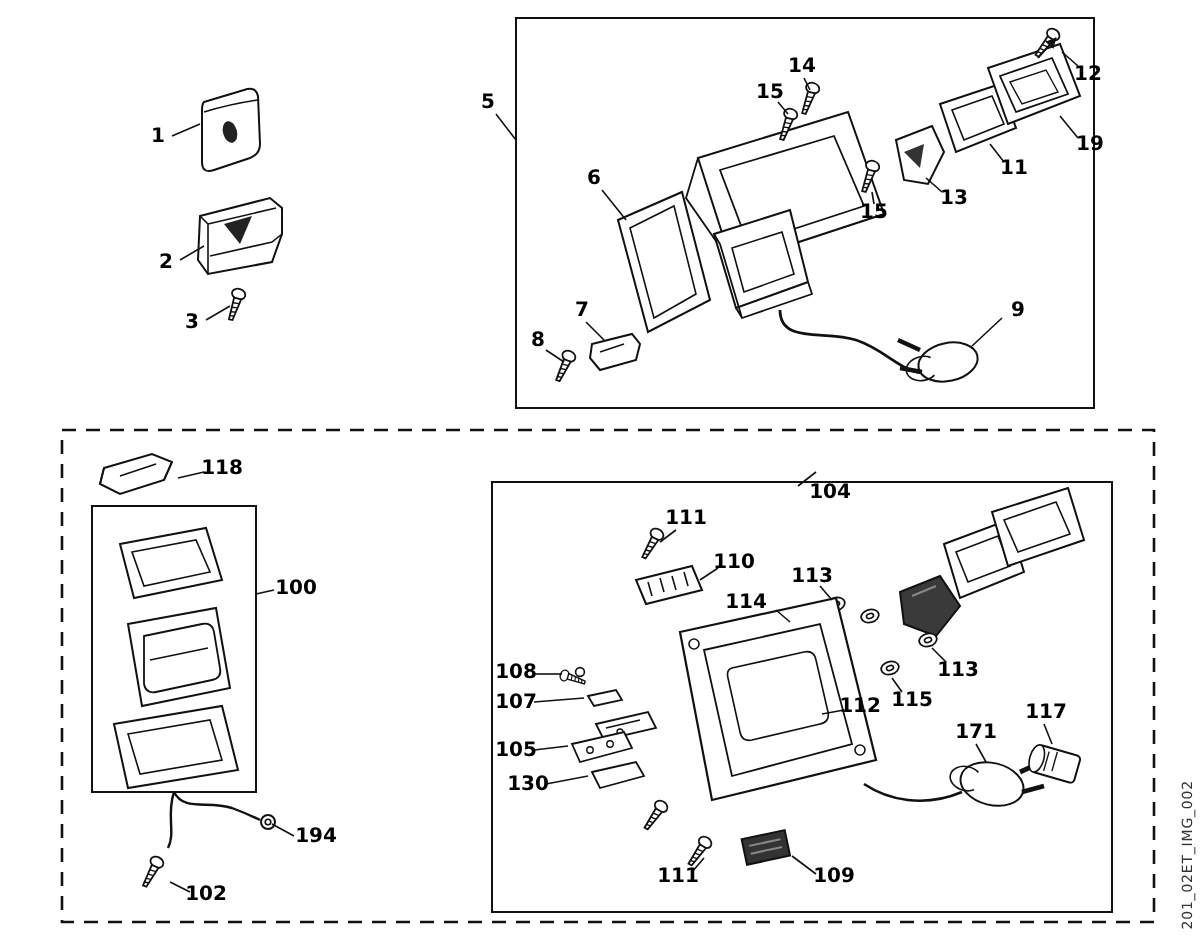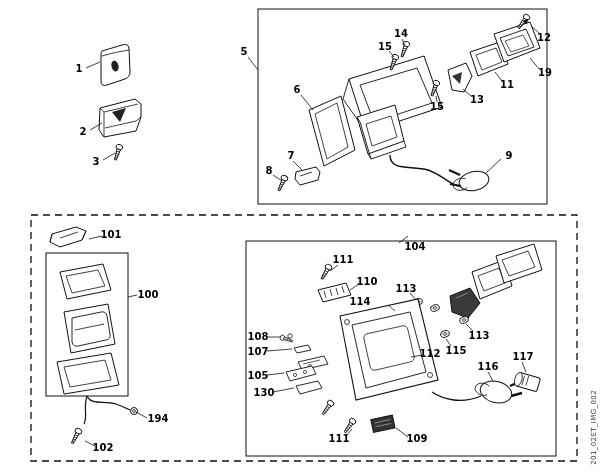--- a/index.html
+++ b/index.html
@@ -289,35 +289,35 @@
   <div class="lbl" style="left:291px;top:156px">7</div>
   <div class="lbl" style="left:269px;top:171px">8</div>
   <div class="lbl" style="left:509px;top:156px">9</div>
   <div class="lbl" style="left:545px;top:73px">19</div>
   <div class="lbl" style="left:507px;top:85px">11</div>
   <div class="lbl" style="left:544px;top:38px">12</div>
   <div class="lbl" style="left:477px;top:100px">13</div>
   <div class="lbl" style="left:401px;top:34px">14</div>
   <div class="lbl" style="left:385px;top:47px">15</div>
   <div class="lbl" style="left:437px;top:107px">15</div>
-  <div class="lbl" style="left:111px;top:235px">101</div>
+  <div class="lbl" style="left:111px;top:235px">118</div>
   <div class="lbl" style="left:148px;top:295px">100</div>
   <div class="lbl" style="left:158px;top:419px">194</div>
   <div class="lbl" style="left:103px;top:448px">102</div>
   <div class="lbl" style="left:415px;top:247px">104</div>
   <div class="lbl" style="left:343px;top:260px">111</div>
   <div class="lbl" style="left:367px;top:282px">110</div>
-  <div class="lbl" style="left:360px;top:302px">114</div>
+  <div class="lbl" style="left:373px;top:302px">114</div>
   <div class="lbl" style="left:406px;top:289px">113</div>
   <div class="lbl" style="left:258px;top:337px">108</div>
   <div class="lbl" style="left:258px;top:352px">107</div>
   <div class="lbl" style="left:258px;top:376px">105</div>
   <div class="lbl" style="left:264px;top:393px">130</div>
   <div class="lbl" style="left:430px;top:354px">112</div>
   <div class="lbl" style="left:456px;top:351px">115</div>
   <div class="lbl" style="left:479px;top:336px">113</div>
   <div class="lbl" style="left:339px;top:439px">111</div>
   <div class="lbl" style="left:417px;top:439px">109</div>
-  <div class="lbl" style="left:488px;top:367px">116</div>
+  <div class="lbl" style="left:488px;top:367px">171</div>
   <div class="lbl" style="left:523px;top:357px">117</div>
 
   <div class="watermark">201_02ET_IMG_002</div>
 </div>
 
 </body></html>

